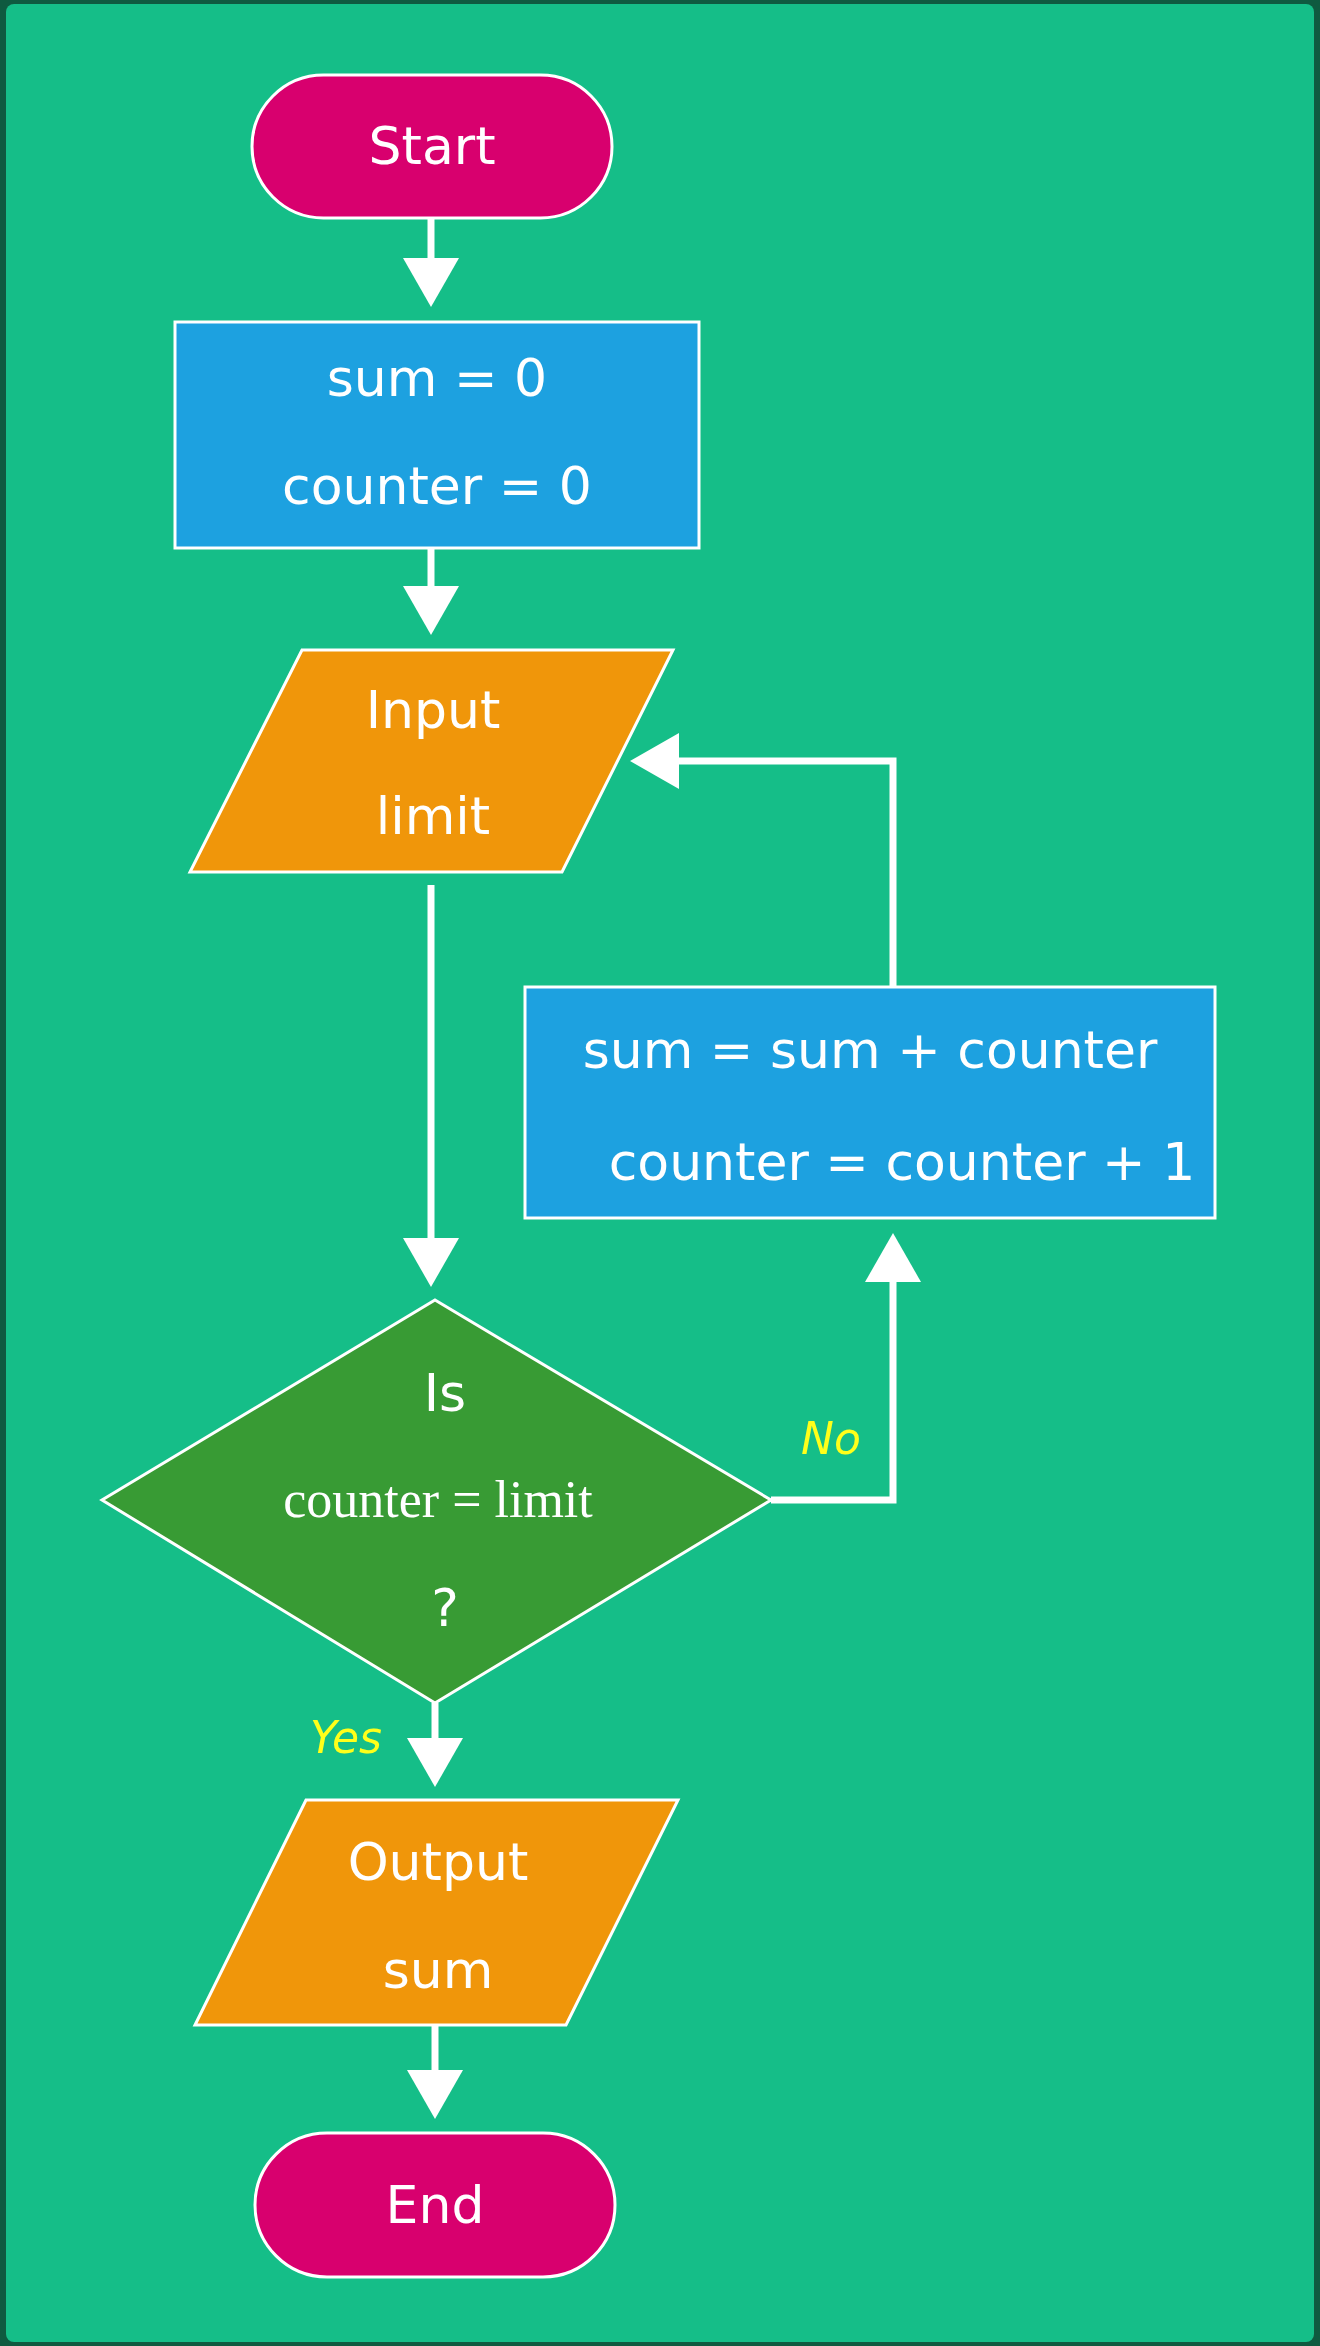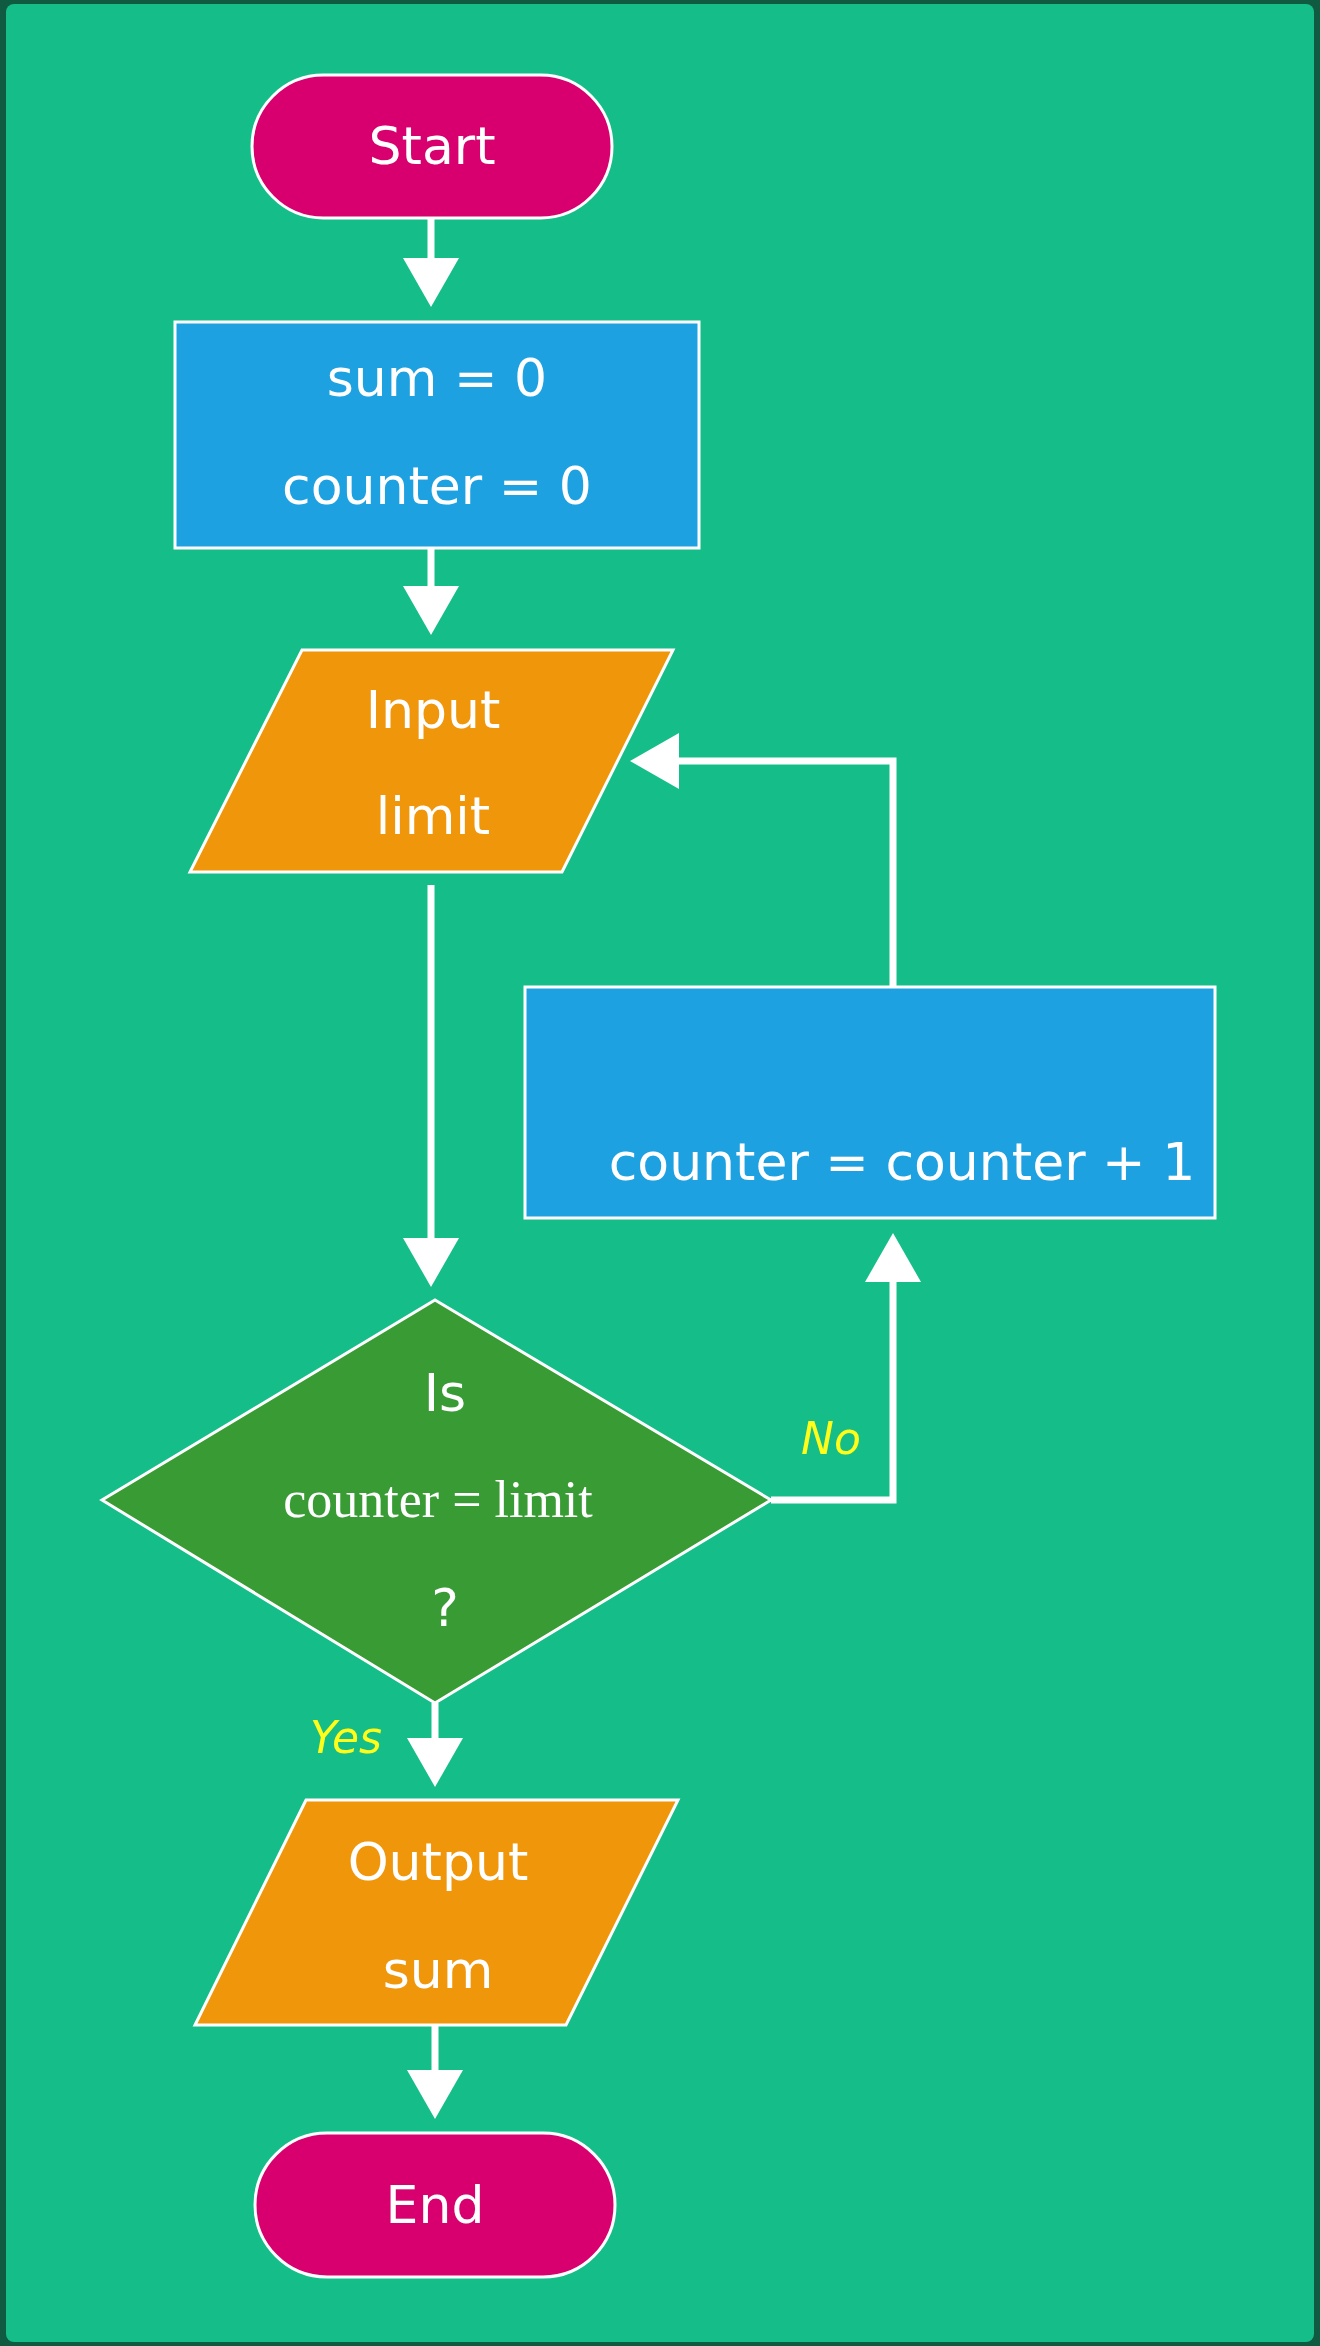--- a/index.html
+++ b/index.html
@@ -37,20 +37,21 @@
     <line x1="435" y1="1703" x2="435" y2="1780" marker-end="url(#ah)"></line>
     <line x1="435" y1="2025" x2="435" y2="2112" marker-end="url(#ah)"></line>
   </g>
 </svg>
 
 <div class="lbl" style="left:246px;top:116px;width:360px;">Start</div>
 <div class="lbl" style="left:169px;top:348px;width:524px;">sum = 0</div>
 <div class="lbl" style="left:169px;top:456px;width:524px;">counter = 0</div>
 <div class="lbl" style="left:185px;top:680px;width:484px;">Input</div>
 <div class="lbl" style="left:185px;top:786px;width:484px;">limit</div>
+<div class="lbl" style="left:519px;top:1020px;width:690px;">sum = sum + counter</div>
 <div class="lbl" style="left:519px;top:1132px;width:690px;margin-left:32px;">counter = counter + 1</div>
 <div class="lbl" style="left:129px;top:1363px;width:620px;">Is</div>
 <div class="lbl" style="left:122px;top:1470px;width:620px;font-family:Liberation Serif, serif;">counter = limit</div>
 <div class="lbl" style="left:129px;top:1578px;width:620px;">?</div>
 <div class="lbl" style="left:190px;top:1832px;width:484px;">Output</div>
 <div class="lbl" style="left:190px;top:1940px;width:484px;">sum</div>
 <div class="lbl" style="left:249px;top:2175px;width:360px;">End</div>
 <div class="lbl yel" style="left:770px;top:1413px;width:110px;">No</div>
 <div class="lbl yel" style="left:280px;top:1712px;width:120px;">Yes</div>
 </div>

